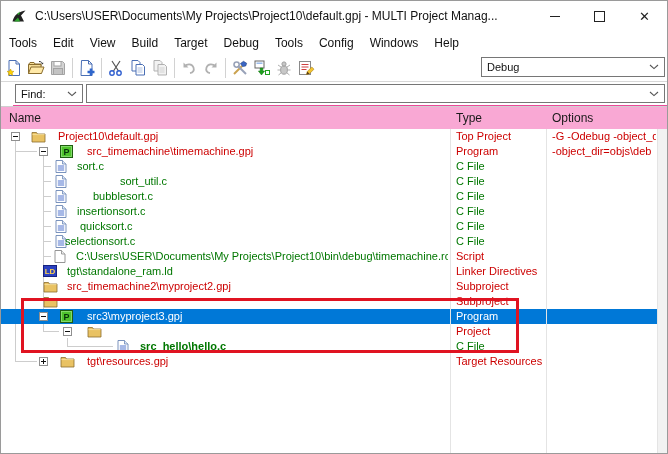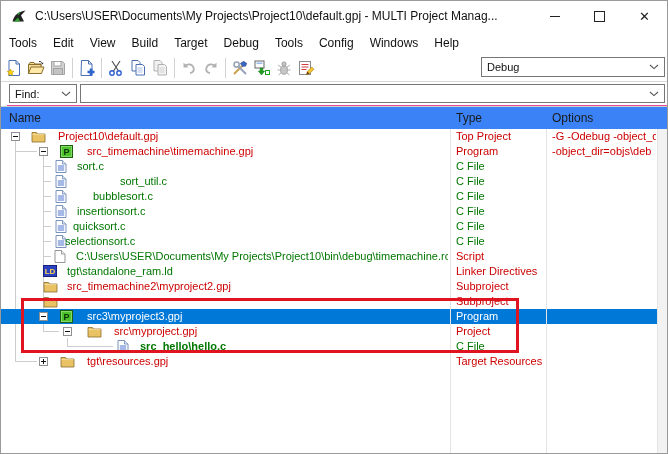--- a/index.html
+++ b/index.html
@@ -20,28 +20,28 @@
   .toolbar{position:absolute;top:53px;left:0;right:0;height:27px;border-bottom:1px solid #d8d8d8;
            display:flex;align-items:center;padding-left:2px;box-sizing:content-box;background:#fff;}
   .tbtn{width:22px;height:22px;display:flex;align-items:center;justify-content:center;}
   .tbtn.disabled{opacity:.9;}
   .tsep{width:1px;height:20px;background:#d2d2d2;margin:0 3px;}
   .combo{position:absolute;border:1px solid #767676;background:#fff;display:flex;align-items:center;
          font-size:11px;color:#111;box-sizing:border-box;}
   .combo .chev{margin-left:auto;margin-right:5px;display:inline-flex;}
   .config-combo{right:2px;top:3px;width:184px;height:20px;padding-left:5px;}
   
-  .findbar{position:absolute;top:81px;left:6px;right:0;height:23px;border-bottom:2px solid #ec4899;background:#fff;}
+  .findbar{position:absolute;top:81px;left:12px;right:0;height:23px;border-bottom:2px solid #ec4899;background:#fff;}
   .find-combo{left:2px;top:2px;width:68px;height:19px;padding-left:5px;}
   .find-input{left:73px;top:2px;right:2px;height:19px;padding-left:4px;}
   .find-input input{border:none;outline:none;flex:1;font-size:11px;font-family:"Liberation Sans",sans-serif;height:15px;}
   
   .treepanel{position:absolute;top:105px;left:0;right:0;bottom:0;background:#fff;border-top:1px solid #cfcfcf;
              font-size:11px;overflow:hidden;}
-  .colheader{position:absolute;left:0;top:0;right:0;height:22px;background:#3b82f6;z-index:5;}
+  .colheader{position:absolute;left:0;top:0;right:0;height:22px;background:#f9a8d4;z-index:5;}
   .colheader span{position:absolute;top:4px;font-size:12px;color:#1a1a1a;}
   .col-sep{position:absolute;top:0;bottom:0;width:1px;background:#e4e4e4;z-index:4;}
   .right-strip{position:absolute;top:0;bottom:0;left:656px;right:0;background:#f2f2f2;border-left:1px solid #e4e4e4;z-index:4;}
   .corner-icon{position:absolute;top:3px;left:1px;}
   .tline{position:absolute;background:#cdcdcd;z-index:1;}
   .trow{position:absolute;left:0;width:656px;height:15px;z-index:2;}
   .trow.selected{background:#0078d7;}
   .trow .cell{position:absolute;top:0;line-height:15px;white-space:nowrap;overflow:hidden;}
   .exp{position:absolute;width:9px;height:9px;background:#fff;border:1px solid #8f8f8f;box-sizing:border-box;top:3px;z-index:3;}
   .exp::before{content:'';position:absolute;left:1px;top:3px;width:5px;height:1px;background:#111;}
@@ -307,21 +307,21 @@
           <span class="cell" style="left: 455px; width: 88px; color: rgb(0, 119, 0);">C File</span>
         </div>
         <div class="trow" style="top: 112px;">
           <span class="ticon" style="left: 54px;">
             <svg width="12" height="13" viewBox="0 0 12 13">
               <path d="M1 .5h6.5L11 4v8.5H1z" fill="#fff" stroke="#6b87b5" stroke-width="0.9"></path>
               <path d="M7.5 .5V4H11" fill="#dbe6f5" stroke="#6b87b5" stroke-width="0.8"></path>
               <path d="M2.8 6h6.4M2.8 8h6.4M2.8 10h6.4" stroke="#3a62c8" stroke-width="0.9"></path>
             </svg>
           </span>
-          <span class="cell" style="left: 72px; max-width: 371px; color: rgb(0, 119, 0);">quicksort.c</span>
+          <span class="cell" style="left: 79px; max-width: 371px; color: rgb(0, 119, 0);">quicksort.c</span>
           <span class="cell" style="left: 455px; width: 88px; color: rgb(0, 119, 0);">C File</span>
         </div>
         <div class="trow" style="top: 127px;">
           <span class="ticon" style="left: 54px;">
             <svg width="12" height="13" viewBox="0 0 12 13">
               <path d="M1 .5h6.5L11 4v8.5H1z" fill="#fff" stroke="#6b87b5" stroke-width="0.9"></path>
               <path d="M7.5 .5V4H11" fill="#dbe6f5" stroke="#6b87b5" stroke-width="0.8"></path>
               <path d="M2.8 6h6.4M2.8 8h6.4M2.8 10h6.4" stroke="#3a62c8" stroke-width="0.9"></path>
             </svg>
           </span>
@@ -380,21 +380,20 @@
           <span class="cell" style="left: 455px; width: 88px; color: rgb(255, 255, 255);">Program</span>
         </div>
         <div class="trow" style="top: 217px;">
           <span class="exp" style="left: 62px;"></span>
           <span class="ticon" style="left: 86px;">
             <svg width="15" height="13" viewBox="0 0 15 13">
               <path d="M1 2.5h4.5l1 1.5H14v8H1z" fill="#e9c263" stroke="#8a6d2f" stroke-width="0.8"></path>
               <path d="M1.4 4.6h12.2" stroke="#f7e3a4" stroke-width="0.8"></path>
             </svg>
           </span>
-          <span class="cell" style="left: 113px; max-width: 334px; color: rgb(204, 0, 0);">src\myproject.gpj</span>
           <span class="cell" style="left: 455px; width: 88px; color: rgb(204, 0, 0);">Project</span>
         </div>
         <div class="trow" style="top: 232px;">
           <span class="ticon" style="left: 116px;">
             <svg width="12" height="13" viewBox="0 0 12 13">
               <path d="M1 .5h6.5L11 4v8.5H1z" fill="#fff" stroke="#6b87b5" stroke-width="0.9"></path>
               <path d="M7.5 .5V4H11" fill="#dbe6f5" stroke="#6b87b5" stroke-width="0.8"></path>
               <path d="M2.8 6h6.4M2.8 8h6.4M2.8 10h6.4" stroke="#3a62c8" stroke-width="0.9"></path>
             </svg>
           </span>

